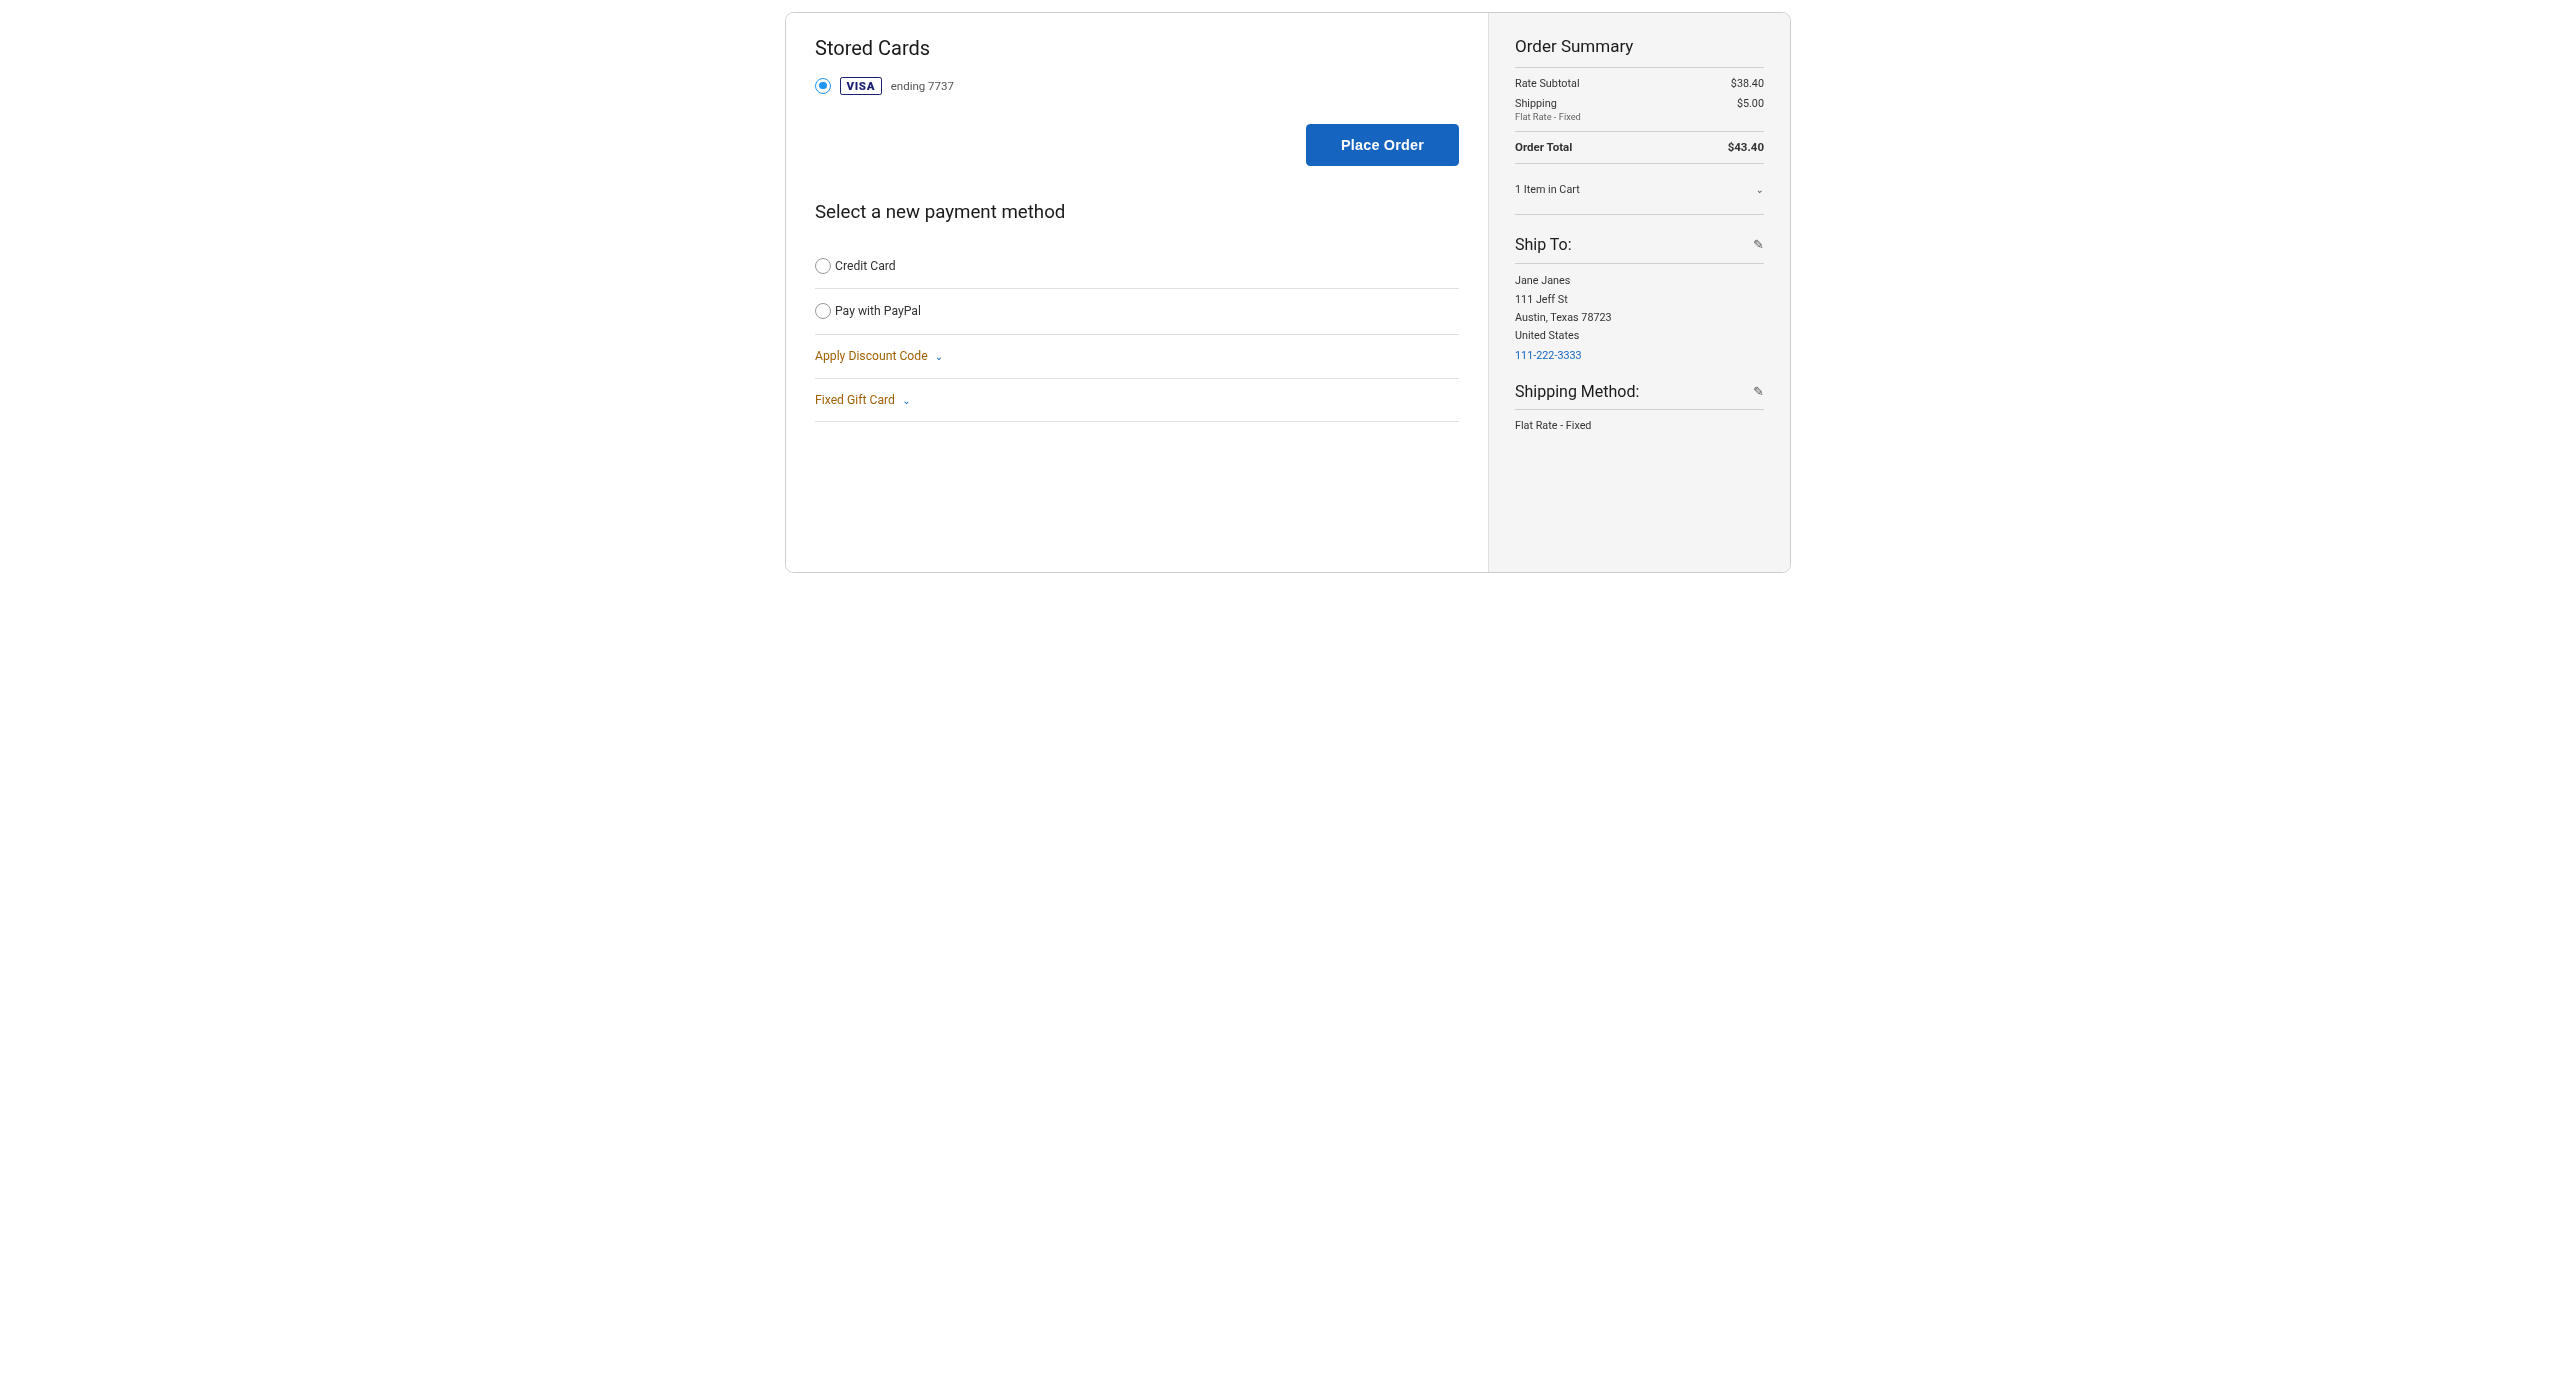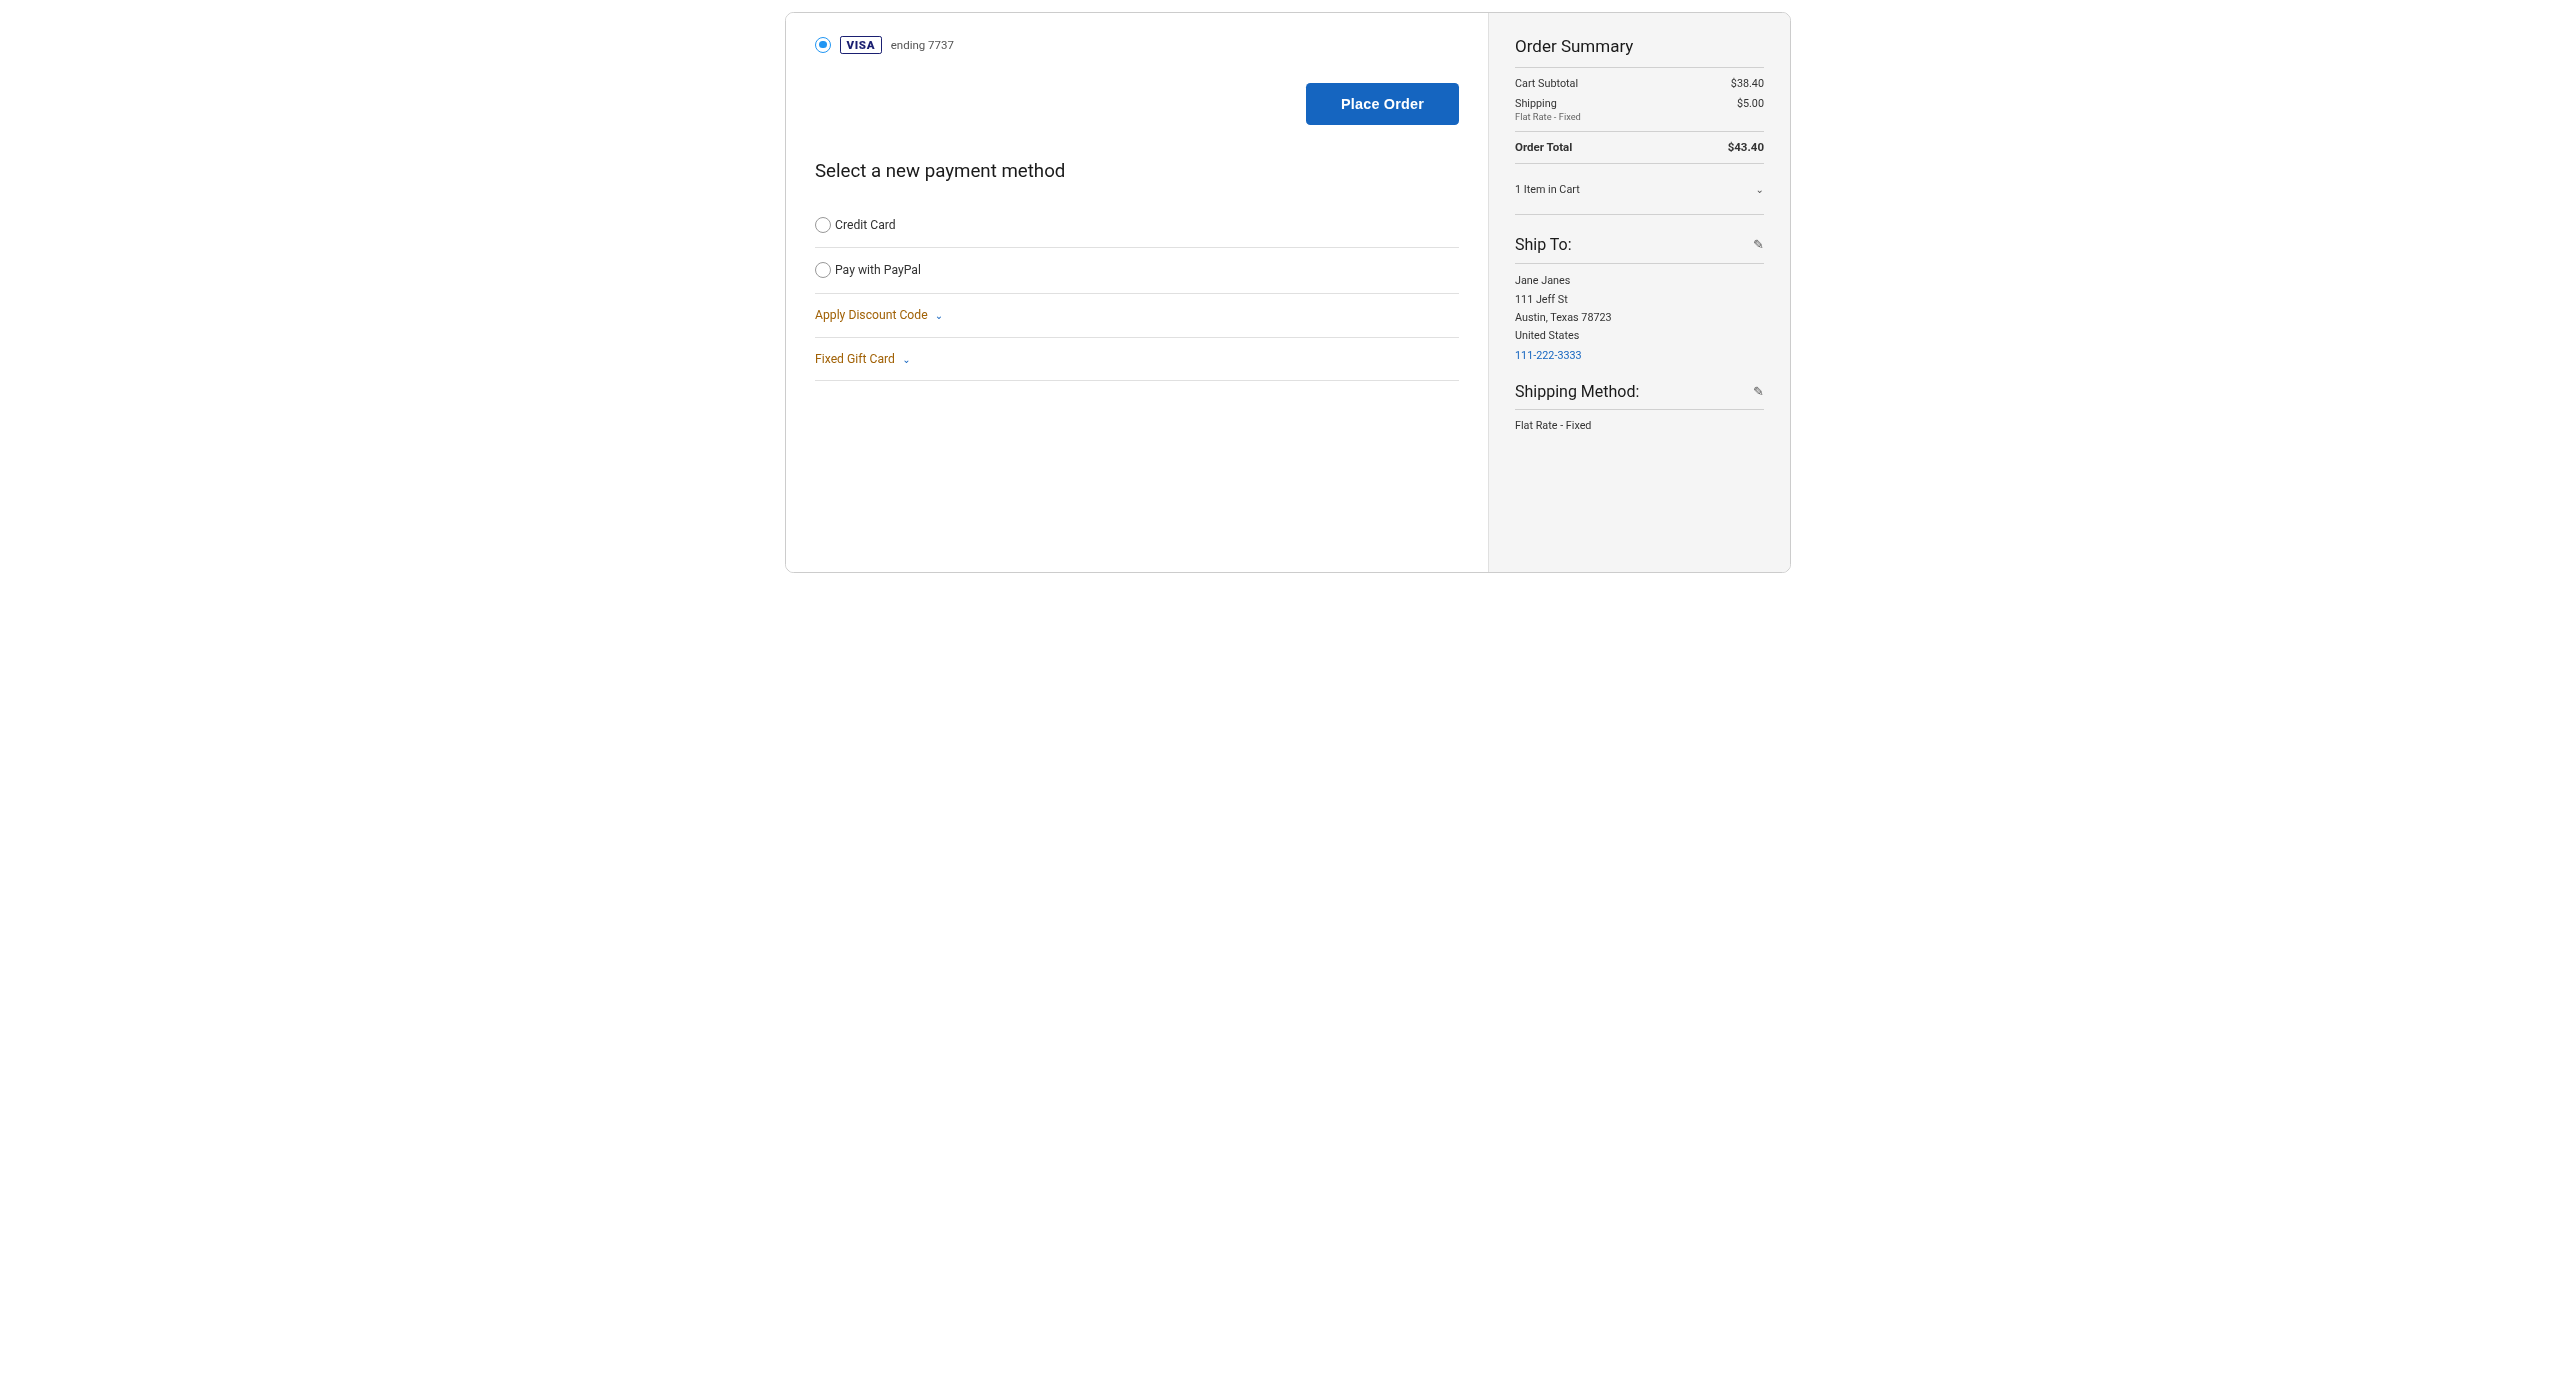--- a/index.html
+++ b/index.html
@@ -245,20 +245,21 @@
       color: #333;
       margin-top: 8.6px;
     }
   </style>
 </head>
 <body>
 
 <div class="page-wrapper">
 
   <div class="left-panel">
+    <h1 class="section-title">Stored Cards</h1>
 
     <div class="stored-card-row">
       <div class="visa-radio">
         <div class="visa-radio-inner"></div>
       </div>
       <span class="visa-logo">VISA</span>
       <span class="card-ending">ending 7737</span>
     </div>
 
     <div class="place-order-btn-row">
@@ -286,21 +287,21 @@
       <span class="accordion-label">Fixed Gift Card</span>
       <span class="chevron-icon">⌄</span>
     </div>
   </div>
 
   <div class="right-panel">
     <h2 class="order-summary-title">Order Summary</h2>
     <hr class="divider">
 
     <div class="summary-row">
-      <span class="summary-row-label">Cart Subtotal</span>
+      <span class="summary-row-label">Rate Subtotal</span>
       <span class="summary-row-value">$38.40</span>
     </div>
 
     <div class="summary-row">
       <div>
         <div class="summary-row-label">Shipping</div>
         <div class="summary-row-sub">Flat Rate - Fixed</div>
       </div>
       <span class="summary-row-value">$5.00</span>
     </div>

